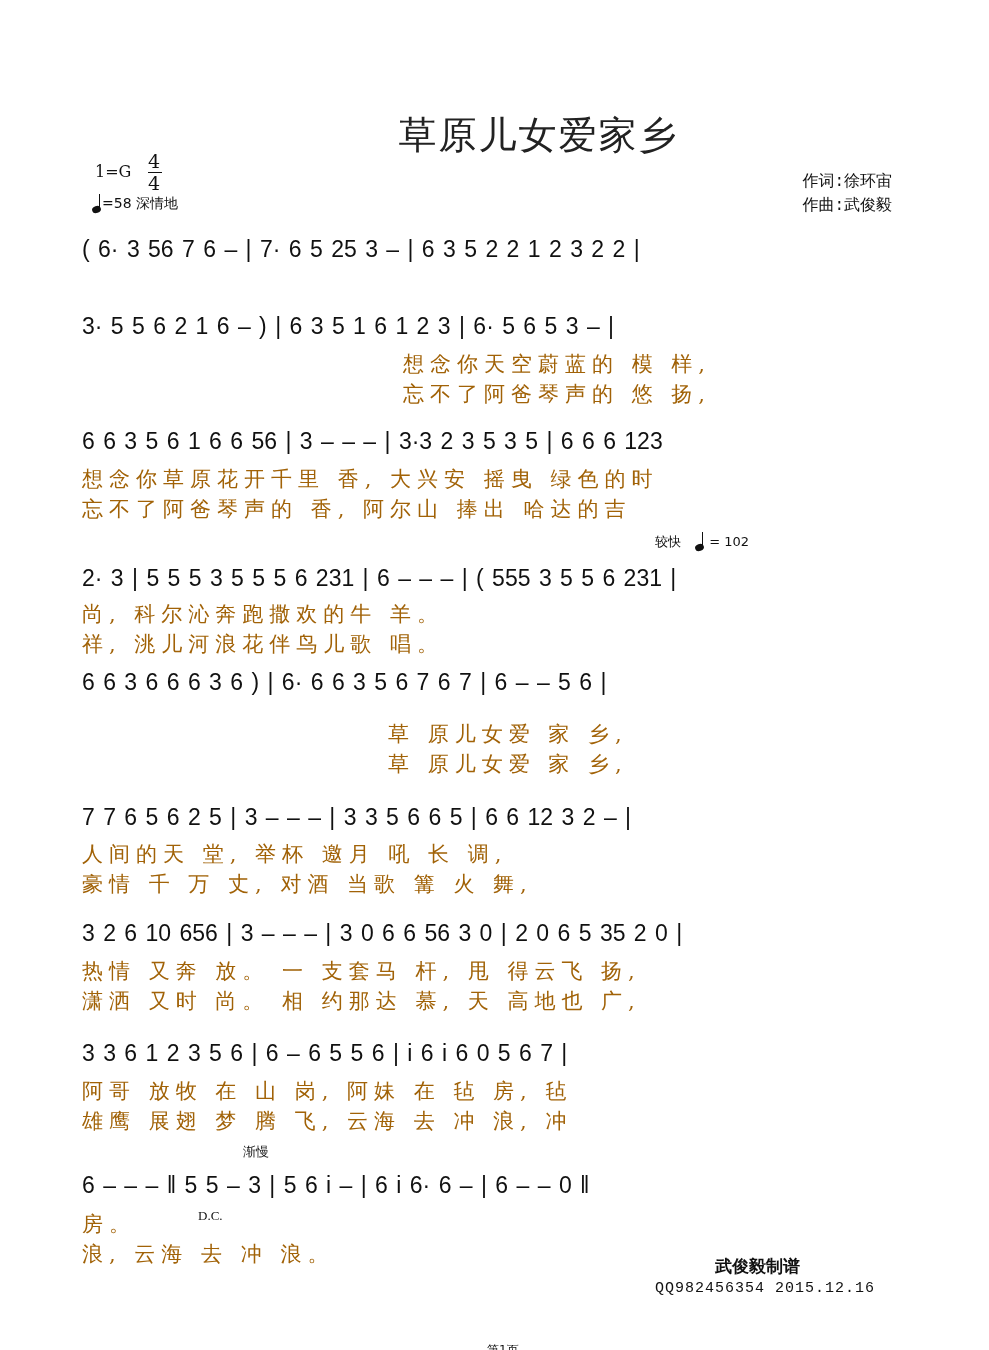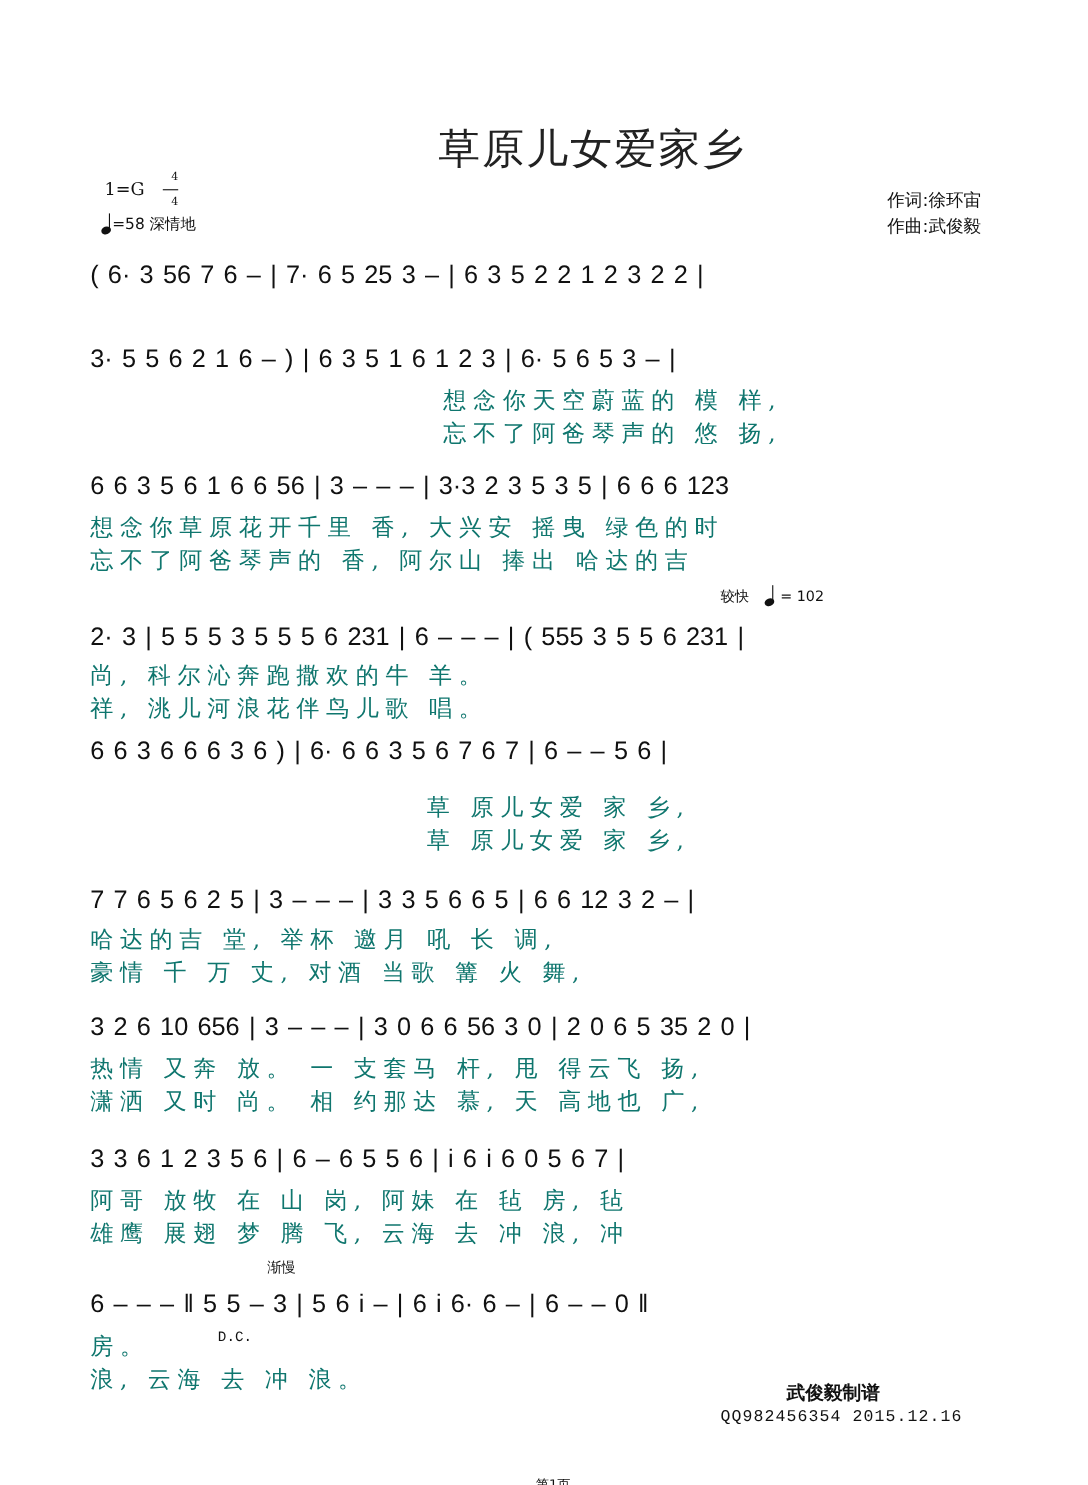--- a/index.html
+++ b/index.html
@@ -1,31 +1,31 @@
 <!DOCTYPE html>
 <html><head>
 <meta charset="utf-8">
 <style>
   html, body { margin: 0; padding: 0; background: #ffffff; }
   body { width: 989px; height: 1350px; position: relative; overflow: hidden;
          font-family: "DejaVu Sans", sans-serif; color: #111; }
   .abs { position: absolute; }
   .title { left: 0; width: 989px; top: 110px; text-align: center; font-size: 38px; color: #222; letter-spacing: 2px; padding-left: 44px; }
   .meta-key { left: 95px; top: 162px; font-size: 16px; font-family: "DejaVu Serif", serif; }
-  .meta-ts { left: 148px; top: 152px; font-size: 10px; font-family: "DejaVu Serif", serif; line-height: 19px; text-align: right; }
+  .meta-ts { left: 148px; top: 152px; font-size: 19px; font-family: "DejaVu Serif", serif; line-height: 19px; text-align: left; }
   .meta-ts .bar { display:block; width: 14px; height: 1px; background:#111; margin: 1px auto; }
   .meta-tempo { left: 92px; top: 195px; font-size: 14px; }
   .note-glyph { display:inline-block; position: relative; width: 10px; height: 18px; vertical-align: bottom; }
   .note-glyph::before { content:""; position:absolute; left:0; bottom:0; width:9px; height:7px; background:#111; border-radius:50%; transform: rotate(-20deg); }
   .note-glyph::after { content:""; position:absolute; left:7px; bottom:3px; width:1px; height:16px; background:#111; }
-  .credits { right: 97px; top: 170px; font-size: 16px; line-height: 24px; text-align: center; }
+  .credits { right: 97px; top: 170px; font-size: 16px; line-height: 24px; text-align: center; font-family: Liberation Mono, monospace; }
   .row { position: absolute; left: 82px; width: 826px; height: 40px; }
   .notes { position: absolute; left: 0; top: 0; white-space: nowrap; font-family: "Liberation Sans", sans-serif;
            font-weight: normal; font-size: 23px; letter-spacing: 0px; word-spacing: 2px; }
-  .lyric { position: absolute; font-family: "DejaVu Serif", serif; font-size: 21px; letter-spacing: 6px; white-space: nowrap; color:#0f766e; }
+  .lyric { position: absolute; font-family: "DejaVu Serif", serif; font-size: 21px; letter-spacing: 6px; white-space: nowrap; color:#a16207; }
   .annot { position: absolute; font-size: 13px; font-family: "DejaVu Sans", sans-serif; }
   .footer-brand { left: 715px; top: 1255px; font-size: 17px; font-weight: bold; }
   .footer-qq { left: 655px; top: 1280px; font-size: 15px; font-family: "Liberation Mono", monospace; letter-spacing: 1px; }
   .footer-page { left: 487px; top: 1342px; font-size: 12px; text-align: center; }
 </style>
 </head>
 <body>
 
 <div class="abs title">草原儿女爱家乡</div>
 
@@ -74,38 +74,38 @@
 
 <div class="row" style="top:669px">
   <div class="notes">6 6 3 6 6 6 3 6 ) | 6· 6 6 3 5 6 7 6 7 | 6 – – 5 6 |</div>
 </div>
 <div class="lyric" style="left:388px;top:720px">草 原儿女爱 家 乡,</div>
 <div class="lyric" style="left:388px;top:750px">草 原儿女爱 家 乡,</div>
 
 <div class="row" style="top:804px">
   <div class="notes">7 7 6 5 6 2 5 | 3 – – – | 3 3 5 6 6 5 | 6 6 12 3 2 – |</div>
 </div>
-<div class="lyric" style="left:82px;top:840px">哈达的吉 堂, 举杯 邀月 吼 长 调,</div>
+<div class="lyric" style="left:82px;top:840px">人间的天 堂, 举杯 邀月 吼 长 调,</div>
 <div class="lyric" style="left:82px;top:870px">豪情 千 万 丈, 对酒 当歌 篝 火 舞,</div>
 
 <div class="row" style="top:920px">
   <div class="notes">3 2 6 10 656 | 3 – – – | 3 0 6 6 56 3 0 | 2 0 6 5 35 2 0 |</div>
 </div>
 <div class="lyric" style="left:82px;top:957px">热情 又奔 放。 一 支套马 杆, 甩 得云飞 扬,</div>
 <div class="lyric" style="left:82px;top:987px">潇洒 又时 尚。 相 约那达 慕, 天 高地也 广,</div>
 
 <div class="row" style="top:1040px">
   <div class="notes">3 3 6 1 2 3 5 6 | 6 – 6 5 5 6 | i 6 i 6 0 5 6 7 |</div>
 </div>
 <div class="lyric" style="left:82px;top:1077px">阿哥 放牧 在 山 岗, 阿妹 在 毡 房, 毡</div>
 <div class="lyric" style="left:82px;top:1107px">雄鹰 展翅 梦 腾 飞, 云海 去 冲 浪, 冲</div>
 
 <div class="annot" style="left:243px;top:1143px">渐慢</div>
 <div class="row" style="top:1172px">
   <div class="notes">6 – – – ‖ 5 5 – 3 | 5 6 i – | 6 i 6· 6 – | 6 – – 0 ‖</div>
 </div>
-<div class="annot" style="left:198px;top:1208px;font-family:Liberation Mono, monospace">D.C.</div>
+<div class="annot" style="left:198px;top:1208px;font-family:Liberation Serif, serif">D.C.</div>
 <div class="lyric" style="left:82px;top:1210px">房。</div>
 <div class="lyric" style="left:82px;top:1240px">浪, 云海 去 冲 浪。</div>
 
 <div class="abs footer-brand">武俊毅制谱</div>
 <div class="abs footer-qq">QQ982456354 2015.12.16</div>
 <div class="abs footer-page">第1页</div>
 
 </body></html>

